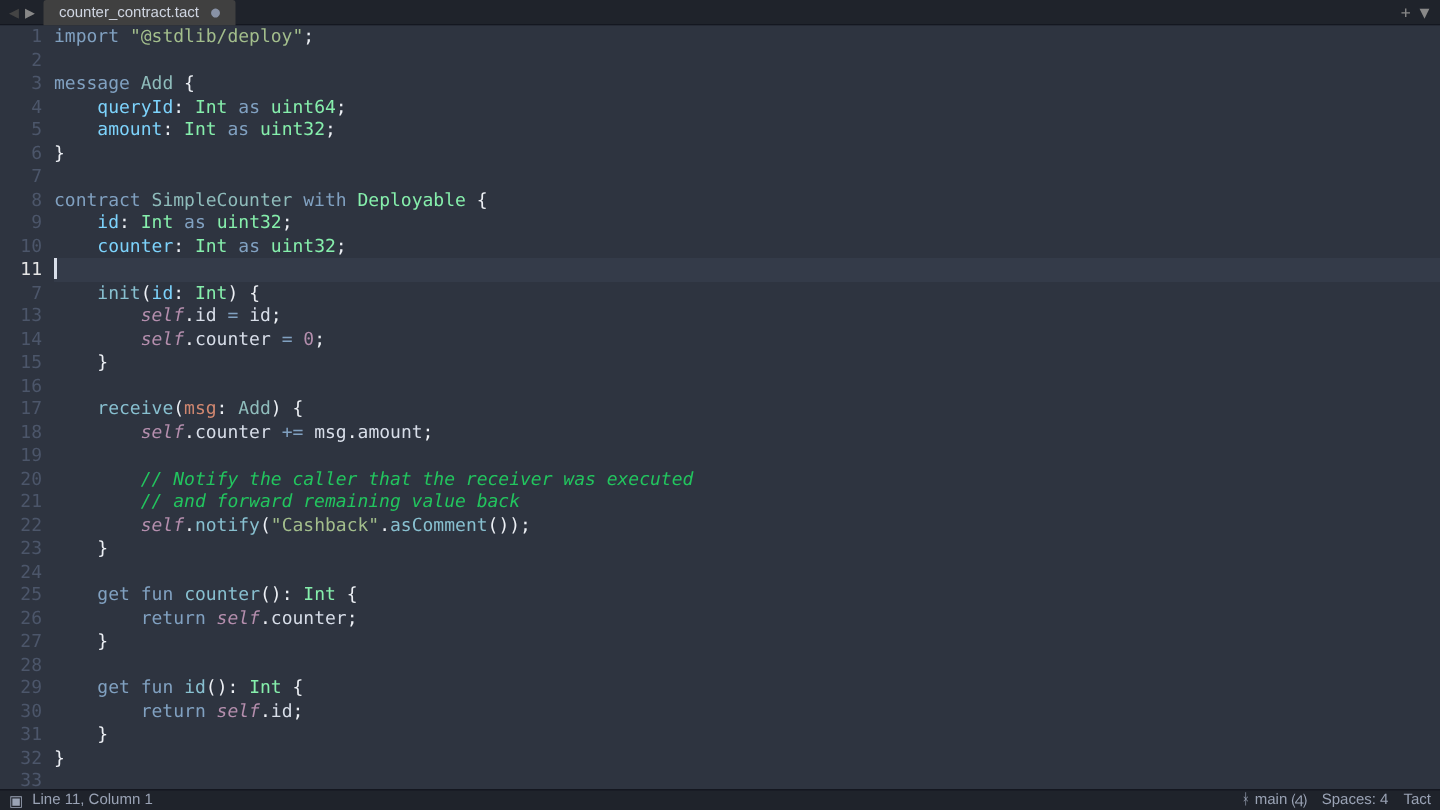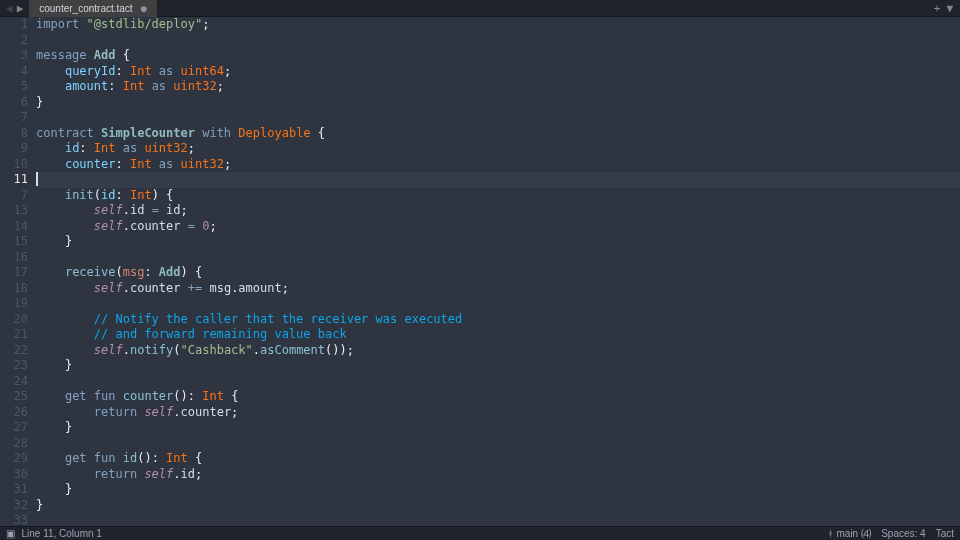--- a/index.html
+++ b/index.html
@@ -15,30 +15,30 @@
   .tab-action { color: #888; padding: 0 3px; cursor: pointer; font-size: 11px; }
   .editor { flex: 1; display: flex; background: #2e3440; overflow: hidden; position: relative; }
   .gutter { width: 36px; text-align: right; padding-right: 8px; color: #4c566a; font-size: 12px; line-height: 15.5px; padding-top: 0; background: #2e3440; user-select: none; }
   .gutter .current { color: #e5e5e5; }
   .code { flex: 1; font-size: 12px; line-height: 15.5px; white-space: pre; }
   .code-line { height: 15.5px; }
   .code-line.current { background: #343b49; }
   .cursor { display: inline-block; width: 1.5px; height: 14px; background: #d8dee9; vertical-align: -2px; }
   
   .kw   { color: #81a1c1; }
-  .type { color: #f97316; margin-top: 12px; }          
+  .type { color: #86efac; margin-top: 12px; }          
   .ident{ color: #d8dee9; }
   .field{ color: #7dd3fc; }          
   .func { color: #88c0d0; }          
   .self { color: #b48ead; font-style: italic; }          
   .num  { color: #b48ead; }          
   .str  { color: #a3be8c; }          
   .punc { color: #eceff4; }
-  .cmt  { color: #0ea5e9; }
-  .name { color: #8fbcbb; font-weight: 700; } 
+  .cmt  { color: #22c55e; font-style: italic; }
+  .name { color: #8fbcbb; font-weight: 400; } 
   .msgv { color: #d08770; }          
   .op   { color: #81a1c1; }          
   .statusbar { display: flex; align-items: center; height: 14px; background: #1f232b; font-family: -apple-system, BlinkMacSystemFont, "Segoe UI", sans-serif; font-size: 10px; color: #9aa3b5; padding: 0 6px; border-top: 1px solid #141720; user-select: none; }
   .status-left { display: flex; align-items: center; gap: 6px; }
   .status-icon { font-size: 10px; color: #9aa3b5; }
   .status-spacer { flex: 1; }
   .status-right { display: flex; align-items: center; gap: 10px; }
   .status-item { cursor: pointer; }
   .branch { display: flex; align-items: center; gap: 3px; }
 </style>

